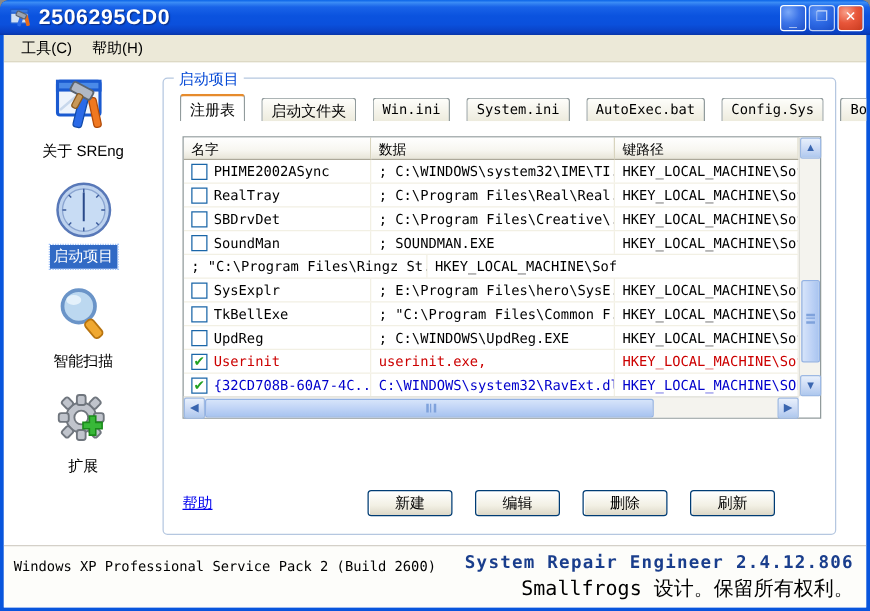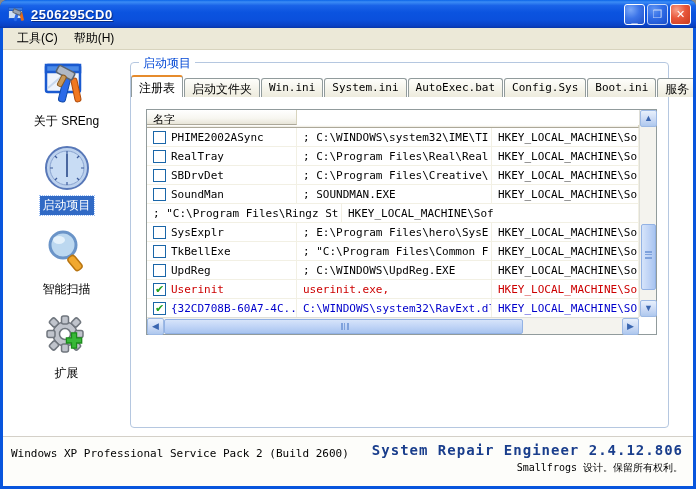--- a/index.html
+++ b/index.html
@@ -15,22 +15,22 @@
 
   
   .titlebar {
     position:absolute; top:0; left:0; width:696px; height:28px;
     background:linear-gradient(180deg,#0A64E8 0%,#3B8CF5 7%,#1963E8 20%,#0B53DF 45%,#0B50DC 70%,#0A41C4 92%,#0936A8 100%);
     border-radius:7px 7px 0 0;
     display:flex; align-items:center; padding:0 5px;
   }
   .titlebar .app-icon { width:18px; height:16px; margin:0 5px 0 3px; flex:0 0 auto; }
   .titlebar .title-text {
-    color:#fff; font-weight:bold; font-size:13px; flex:1;
-    text-shadow:1px 1px 1px #0a2a80; letter-spacing:0.5px;text-decoration:underline;
+    color:#fff; font-weight:bold; font-size:17px; flex:1;
+    text-shadow:1px 1px 1px #0a2a80; letter-spacing:0.5px;
   }
   .caption-btn {
     width:21px; height:21px; margin-left:2px; border-radius:3px;
     border:1px solid #fff; display:flex; align-items:center; justify-content:center;
     color:#fff; font-size:11px; font-weight:bold; line-height:1;
   }
   .btn-min, .btn-max {
     background:radial-gradient(circle at 30% 25%,#7AA8F8 0%,#3C74E8 45%,#1E50C8 100%);
   }
   .btn-max { opacity:0.75; }
@@ -69,42 +69,42 @@
     position:absolute; left:127px; top:12px; width:539px; height:366px;
     border:1px solid #B5C7E0; border-radius:4px;
   }
   .groupbox-title {
     position:absolute; top:-8px; left:8px; background:#fff; padding:0 4px;
     color:#0046D5; font-size:12px;
   }
 
   
   .tabstrip {
-    position:absolute; left:0; top:13px; right:5px; height:21px;
-    display:flex; align-items:flex-end;
+    position:absolute; left:13px; top:13px; right:5px; height:21px;
+    display:flex; align-items:flex-end;gap:12px;
   }
   .tab {
     height:19px; padding:2px 7px 0 7px; margin-right:1px;
     border:1px solid #919B9C; border-bottom:none; border-radius:3px 3px 0 0;
     background:linear-gradient(180deg,#FEFEFB 0%,#EDEBDD 100%);
     font-size:12px; white-space:nowrap; color:#000;
   }
   .tab.active {
     height:22px; padding-top:3px; background:#fff; position:relative; z-index:2;
     border-top:2px solid #E68B2C;
   }
   .tab-mono { font-family:"DejaVu Sans Mono",monospace; font-size:11px; }
 
   
   .listview {
     position:absolute; left:15px; top:46px; width:511px; height:226px;
     border:1px solid #919B9C; background:#fff;
   }
   .lv-inner { position:absolute; left:0; top:0; right:17px; bottom:17px; overflow:hidden; }
-  .lv-header { display:flex; height:18px;flex-direction:column; }
+  .lv-header { display:flex; height:18px; }
   .lv-header .hcell {
     background:linear-gradient(180deg,#FFFFFF 0%,#F7F6F0 60%,#E8E5D8 100%);
     border-right:1px solid #D8D4BE; border-bottom:1px solid #ACA899;
     font-size:11px; padding:2px 4px 0 6px; color:#000; white-space:nowrap; overflow:hidden;
   }
   .hcell.c-name { width:150px; }
   .hcell.c-data { width:195px; }
   .hcell.c-key  { flex:1; }
 
   .lv-row { display:flex; height:19px; align-items:center; font-family:"DejaVu Sans Mono",monospace; font-size:11px; }
@@ -182,21 +182,21 @@
     font-family:"DejaVu Sans Mono",monospace;
   }
   .os-info {
     position:absolute; left:8px; top:10px; font-size:11px; color:#000;
   }
   .app-version {
     position:absolute; right:10px; top:5px; font-size:14px; font-weight:bold;
     color:#1A3E8C; letter-spacing:1px;
   }
   .copyright {
-    position:absolute; right:10px; top:24px; font-size:10px; color:#000;
+    position:absolute; right:10px; top:24px; font-size:16px; color:#000;
   }
 </style>
 </head>
 <body>
 
 <div class="window">
 
   <div class="titlebar">
     <svg class="app-icon" viewBox="0 0 18 16">
       <rect x="0.5" y="1.5" width="14" height="11" rx="1" fill="#cfe0f4" stroke="#1a5ad0"></rect>
@@ -304,20 +304,21 @@
           <div class="tab tab-mono">AutoExec.bat</div>
           <div class="tab tab-mono">Config.Sys</div>
           <div class="tab tab-mono">Boot.ini</div>
           <div class="tab">服务</div>
         </div>
 
         <div class="listview">
           <div class="lv-inner">
             <div class="lv-header">
               <div class="hcell c-name">名字</div>
+              <div class="hcell c-data">数据</div>
               <div class="hcell c-key">键路径</div>
             </div>
             <div id="lv-body">
                 <div class="lv-row">
                   <div class="cell c-name">
                     <span class="checkbox"></span>
                     <span>PHIME2002ASync</span>
                   </div>
                   <div class="cell c-data">; C:\WINDOWS\system32\IME\TI...</div>
                   <div class="cell c-key">HKEY_LOCAL_MACHINE\Sof</div>
@@ -399,20 +400,27 @@
             <div class="sb-btn sb-down">▼</div>
           </div>
 
           <div class="hscroll">
             <div class="sb-btn sb-left">◀</div>
             <div class="h-thumb"></div>
             <div class="sb-btn sb-right">▶</div>
           </div>
         </div>
 
+        <div class="gb-footer">
+          <span class="help-link">帮助</span>
+          <div class="xp-button">新建</div>
+          <div class="xp-button">编辑</div>
+          <div class="xp-button">删除</div>
+          <div class="xp-button">刷新</div>
+        </div>
       </div>
     </div>
 
     <div class="statusbar">
       <span class="os-info">Windows XP Professional Service Pack 2 (Build 2600)</span>
       <span class="app-version">System Repair Engineer 2.4.12.806</span>
       <span class="copyright">Smallfrogs 设计。保留所有权利。</span>
     </div>
   </div>
 </div>

